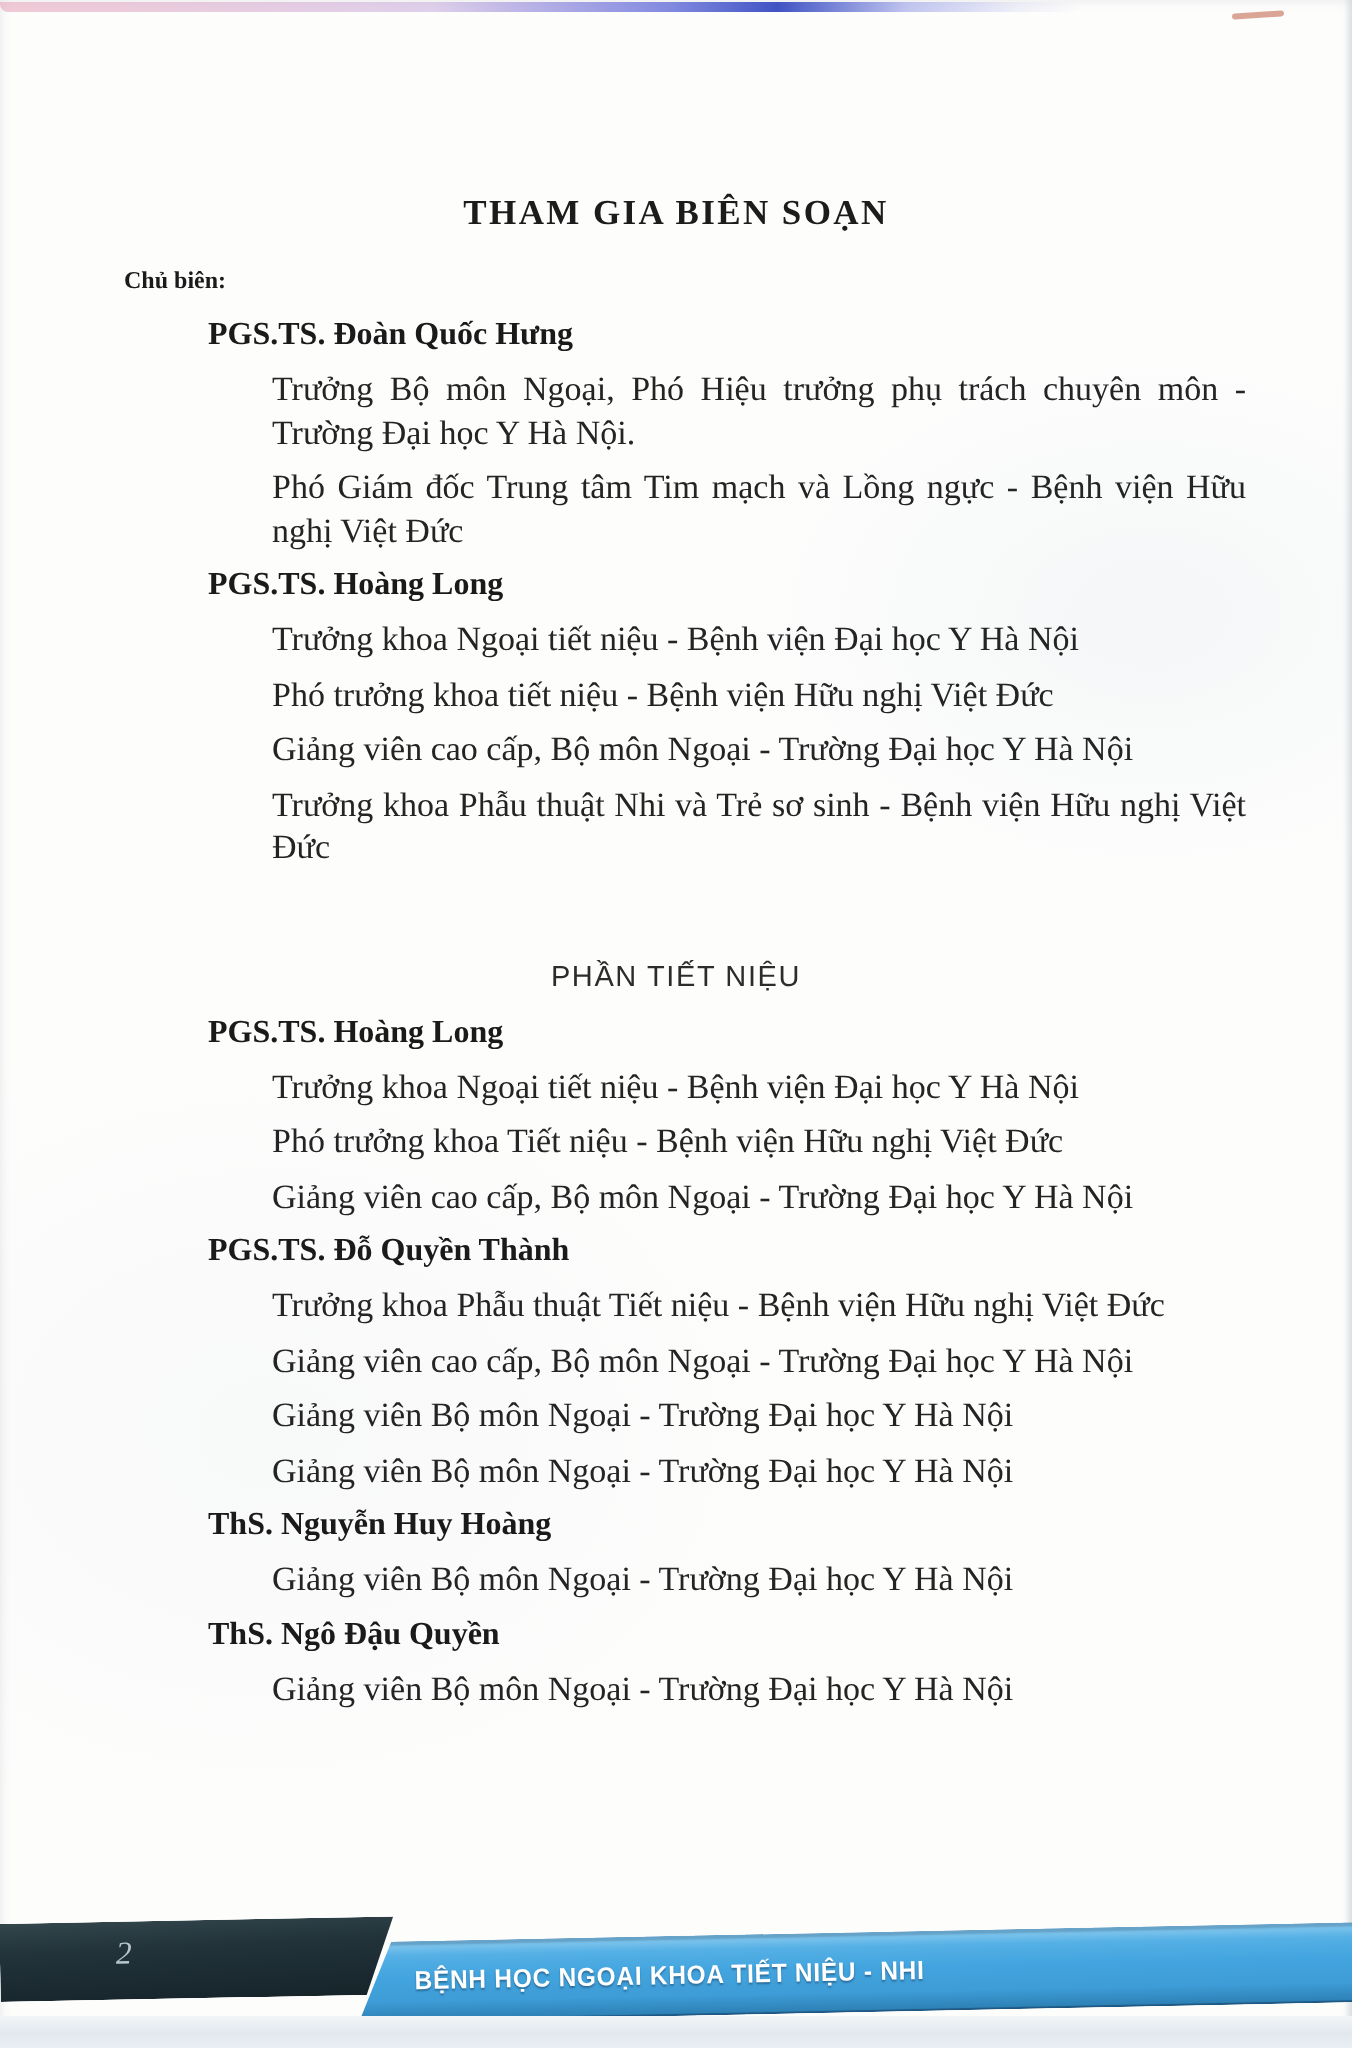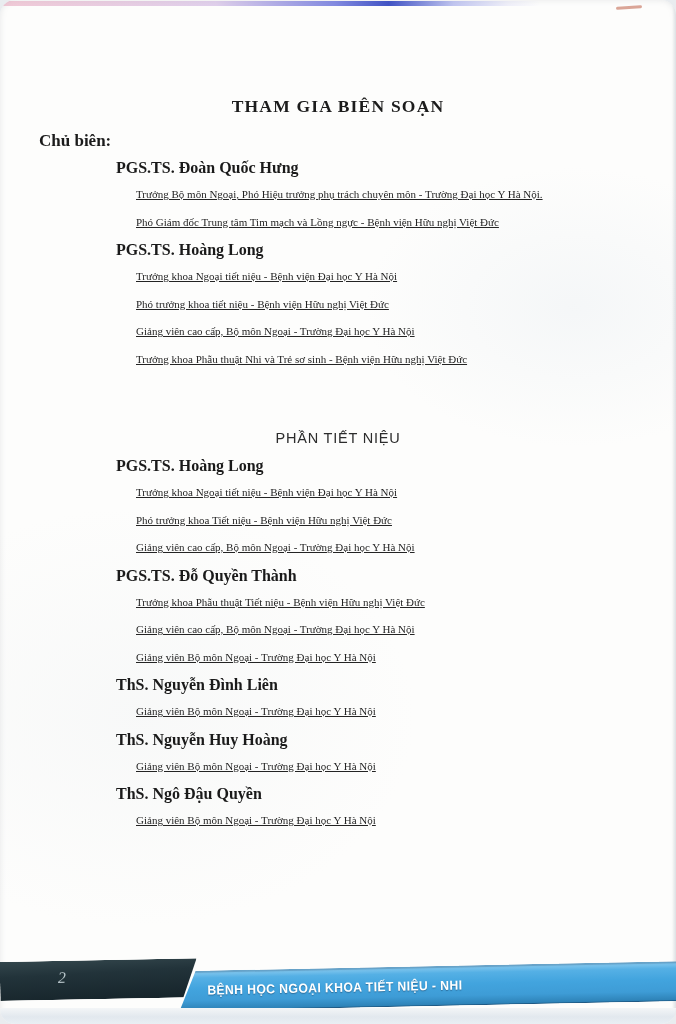--- a/index.html
+++ b/index.html
@@ -34,39 +34,38 @@
     background:linear-gradient(to left, rgba(180,190,200,.35), transparent);
   }
   
   h1.doc-title{
     margin:0;position:absolute;top:96px;left:0;width:100%;
     text-align:center;font-size:17.5px;font-weight:bold;
     letter-spacing:1.2px;color:#1c1c1c;
   }
   .content{position:absolute;top:130px;left:0;width:676px;}
   h2.sec-heading{
-    margin:0;padding-left:39px;
-    font-size:17px;font-weight:bold;color:#1b1b1b;line-height:21px;
+    margin:0;padding-left:62px;
+    font-size:12px;font-weight:bold;color:#1b1b1b;line-height:21px;
   }
   .sec-gap{height:36px;}
   h3.sec-subheading{
-    margin:16px 0 6px 0;width:100%;text-align:center;
+    margin:2px 0 6px 0;width:100%;text-align:center;
     font-family:"Liberation Sans","DejaVu Sans",sans-serif;
     font-size:14.5px;font-weight:normal;letter-spacing:.8px;color:#2c2c2c;line-height:21px;
   }
   h3.sec-subheading:empty{display:none;margin:0;}
   .person-name{
-    margin:6px 0 6px 16px;padding-left:100px;
+    margin:6px 0 6px 4px;padding-left:100px;
     font-size:16px;font-weight:bold;color:#1a1a1a;line-height:21px;
   }
   p.role{
     margin:6px 0 6px 136px;width:487px;
-    font-size:11px;line-height:21.5px;color:#242424;
+    font-size:17px;line-height:21.5px;color:#242424;
     text-align:justify;
-    text-decoration:underline;
   }
   
   .band-dark{
     position:absolute;left:0;top:962px;width:197px;height:39px;
     background:linear-gradient(178deg,#33464c 0%,#22333a 35%,#16242a 100%);
     clip-path:polygon(0 0,100% 0,calc(100% - 14px) 100%,0 100%);
     transform:rotate(-1.1deg);transform-origin:0 50%;
   }
   .page-num{
     position:absolute;left:58px;top:8px;
@@ -88,21 +87,21 @@
     transform:scaleX(.94);transform-origin:left center;white-space:nowrap;
   }
   .bottom-strip{
     position:absolute;bottom:0;left:0;width:100%;height:16px;
     background:linear-gradient(to bottom,#f3f5f7 0%,#e2e8ee 55%,#e9eff4 100%);
   }
 </style>
 </head>
 <body>
 
-<div class="page" style="color: rgb(33, 33, 33); border-radius: 15px;">
+<div class="page" style="color: rgb(33, 33, 33);">
   <div class="top-bleed"></div>
   <div class="top-mark"></div>
   <div class="right-edge"></div>
 
   <h1 class="doc-title">THAM GIA BIÊN SOẠN</h1>
 
   <div class="content" id="content">
   <section>
     <div class="sec-gap" style="height: 0px;"></div>
     <h2 class="sec-heading">Chủ biên:</h2>
@@ -160,21 +159,20 @@
 </div>
   </div>
 
   <div class="person">
     <div class="roles">
   <p class="role">Giảng viên Bộ môn Ngoại - Trường Đại học Y Hà Nội</p>
 </div>
   </div>
 
   <div class="person">
-    <div class="person-name">ThS. Nguyễn Đình Liên</div>
     <div class="roles">
   <p class="role">Giảng viên Bộ môn Ngoại - Trường Đại học Y Hà Nội</p>
 </div>
   </div>
 
   <div class="person">
     <div class="person-name">ThS. Nguyễn Huy Hoàng</div>
     <div class="roles">
   <p class="role">Giảng viên Bộ môn Ngoại - Trường Đại học Y Hà Nội</p>
 </div>

